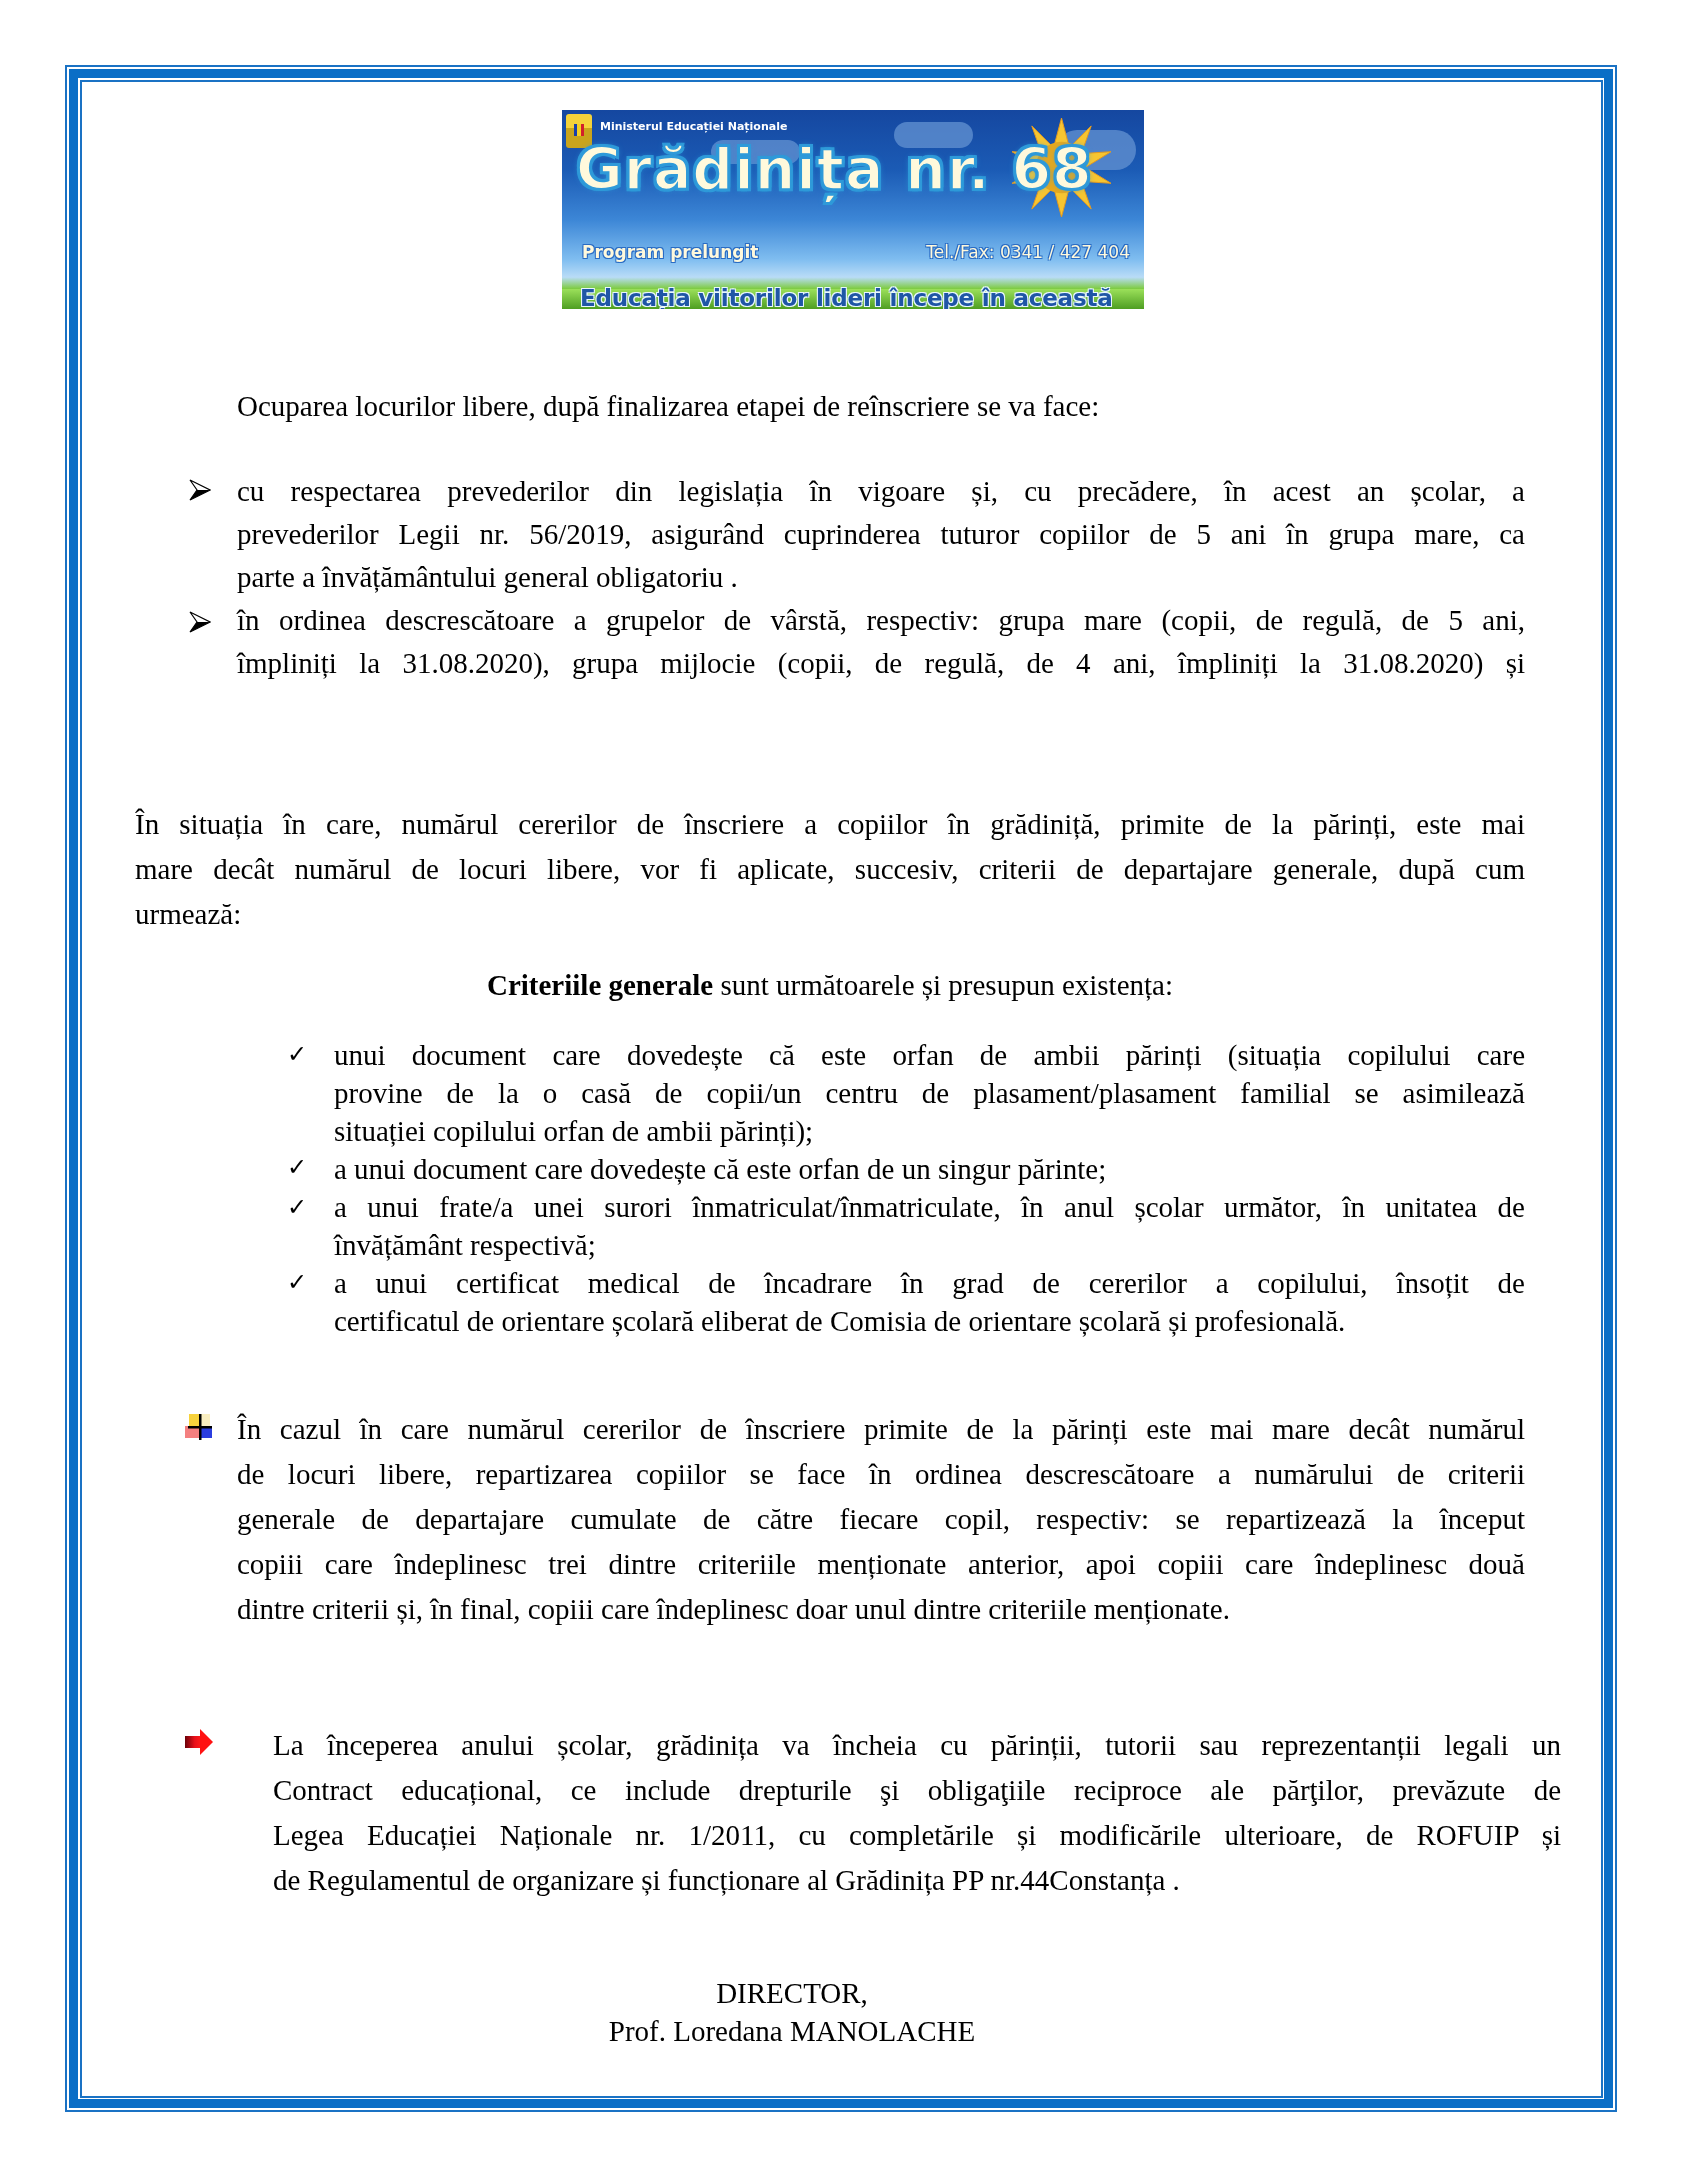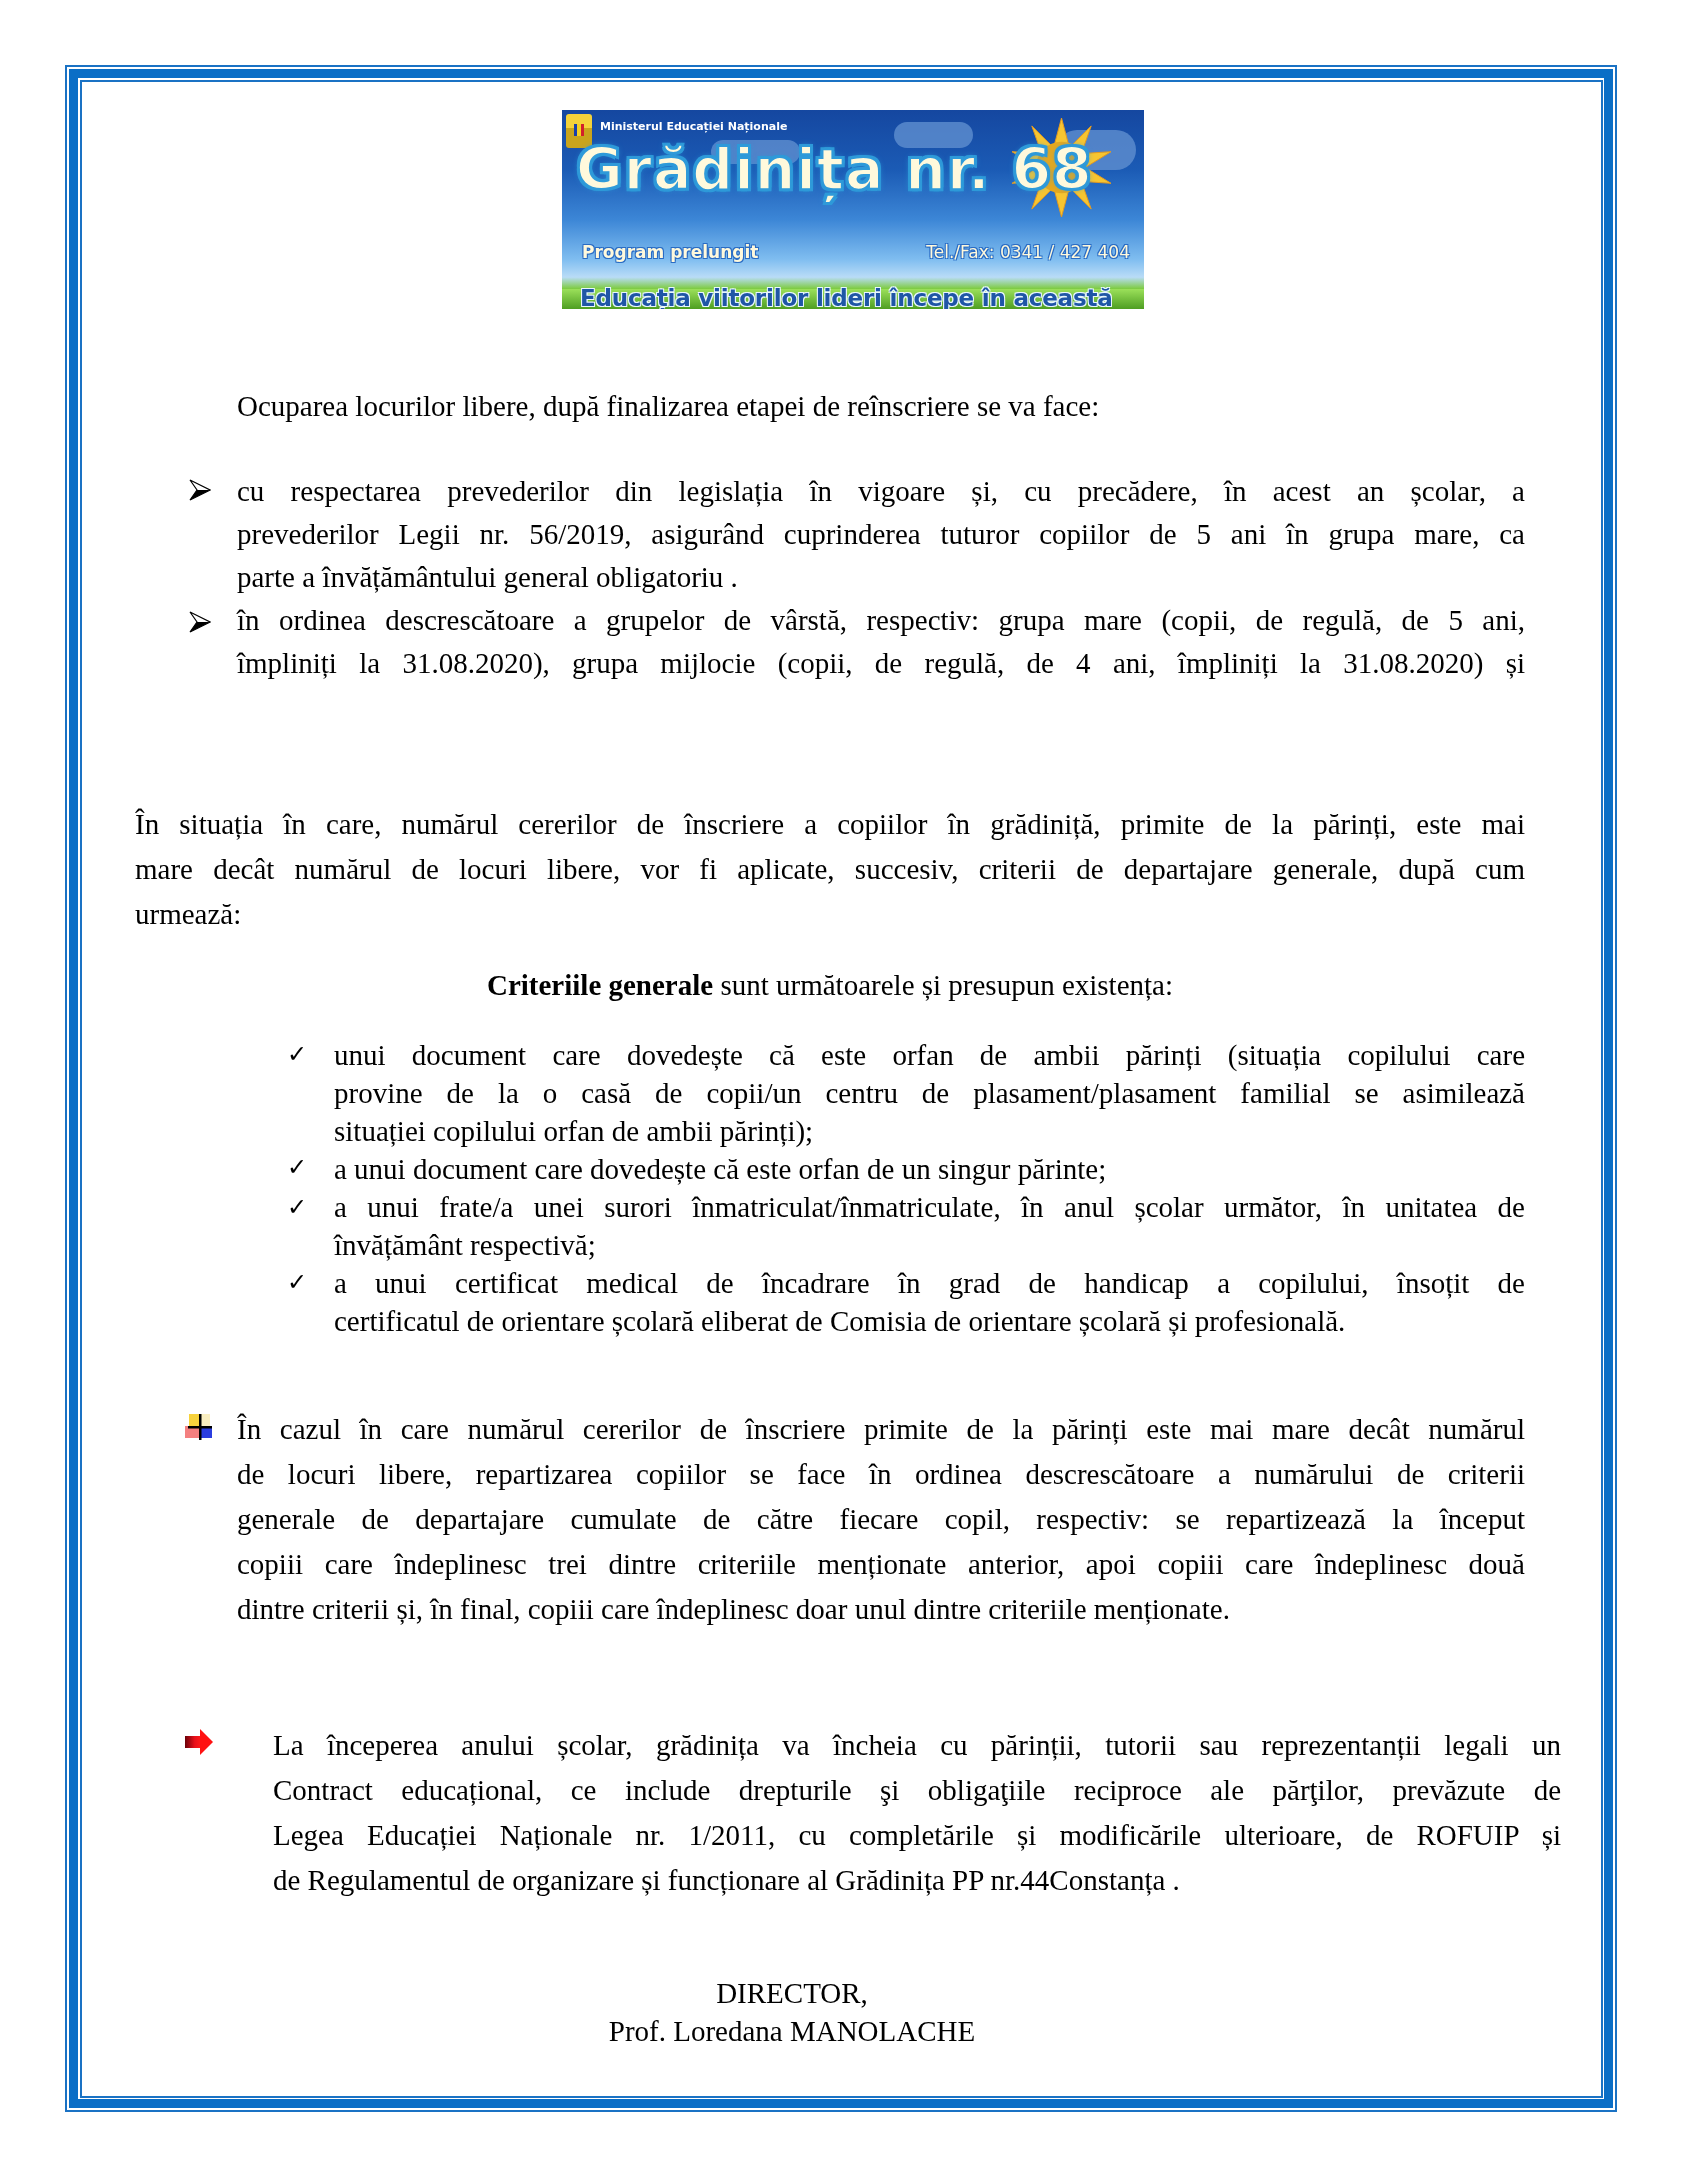--- a/index.html
+++ b/index.html
@@ -109,21 +109,21 @@
 <div class="check" style="left:287px; top:1155px;">✓</div>
 <div class="check" style="left:287px; top:1195px;">✓</div>
 <div class="check" style="left:287px; top:1270px;">✓</div>
 <div class="blk txt" style="left:334px; top:1036px; width:1191px; line-height:38px;">
   <span class="row">unui document care dovedește că este orfan de ambii părinți (situația copilului care</span>
   <span class="row">provine de la o casă de copii/un centru de plasament/plasament familial se asimilează</span>
   <span class="row last">situației copilului orfan de ambii părinți);</span>
   <span class="row last">a unui document care dovedește că este orfan de un singur părinte;</span>
   <span class="row">a unui frate/a unei surori înmatriculat/înmatriculate, în anul școlar următor, în unitatea de</span>
   <span class="row last">învățământ respectivă;</span>
-  <span class="row">a unui certificat medical de încadrare în grad de handicap a copilului, însoțit de</span>
+  <span class="row">a unui certificat medical de încadrare în grad de cererilor a copilului, însoțit de</span>
   <span class="row last">certificatul de orientare școlară eliberat de Comisia de orientare școlară și profesională.</span>
 </div>
 
 <svg class="plus-icon" style="left:185px; top:1414px;" viewBox="0 0 28 26">
   <rect x="4" y="0" width="11" height="12" fill="#f7d23c"></rect>
   <rect x="15" y="0" width="10" height="12" fill="#f9eec0"></rect>
   <rect x="0" y="12" width="15" height="12" fill="#f26a6a" opacity="0.85"></rect>
   <rect x="15" y="12" width="12" height="12" fill="#2b3ee0"></rect>
   <rect x="14" y="0" width="2.5" height="26" fill="#000"></rect>
   <rect x="3" y="12" width="24" height="2.5" fill="#000"></rect>

